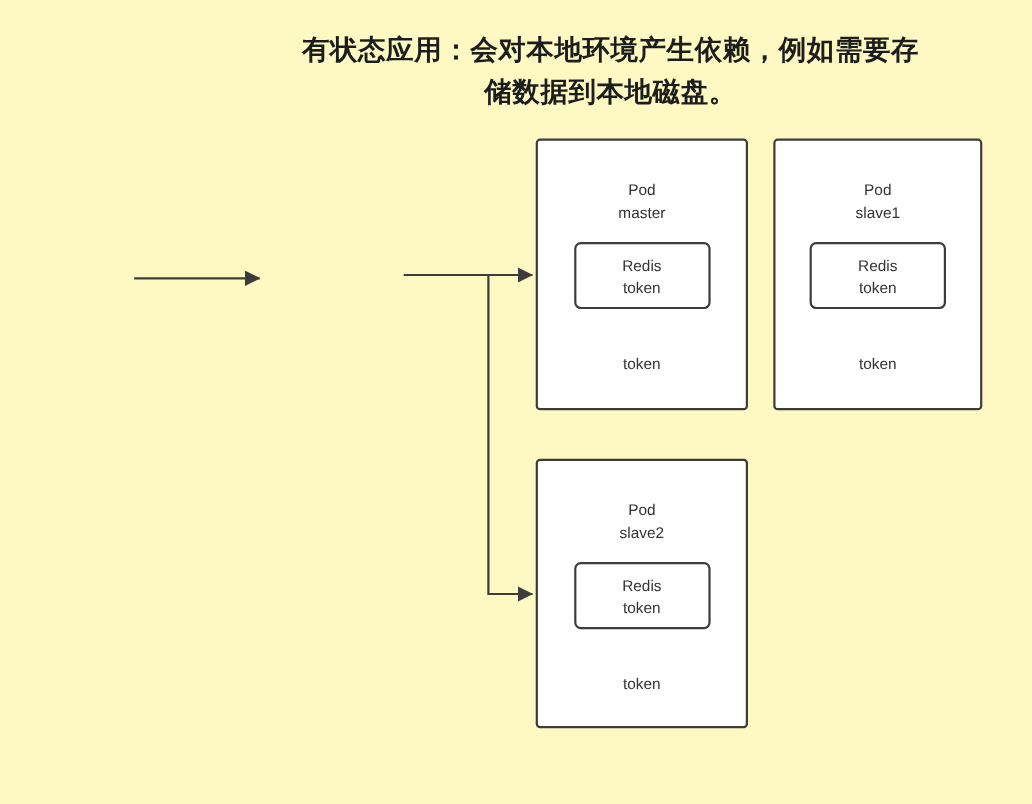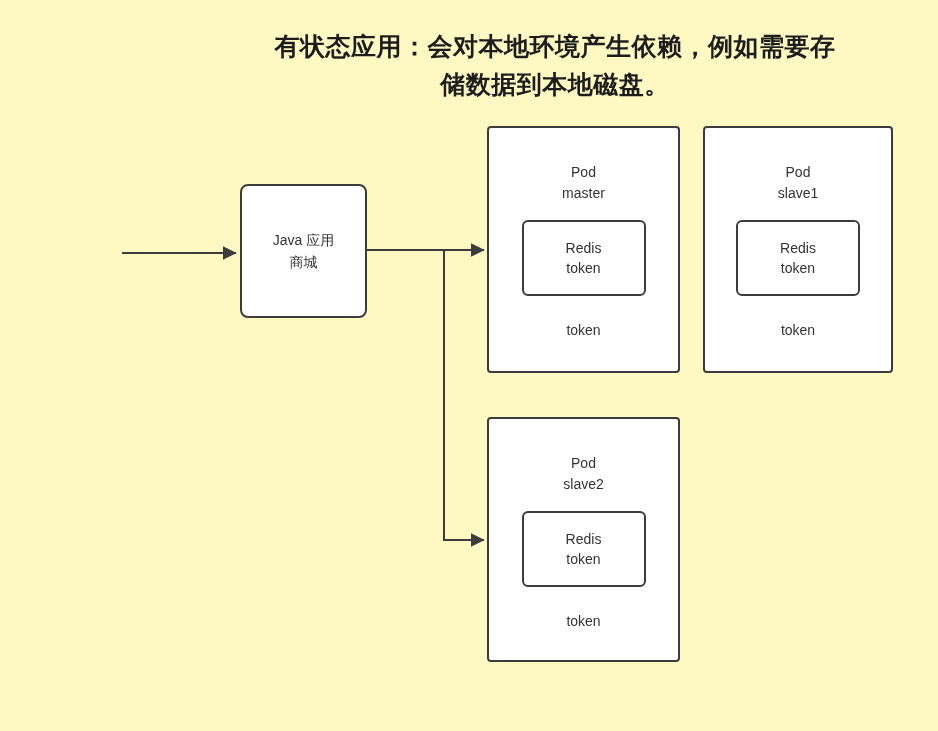--- a/index.html
+++ b/index.html
@@ -78,21 +78,21 @@
     font-size: 14px;
     line-height: 21px;
     white-space: pre-line;
     color: #333333;
   }
 
   .redis-box {
     position: absolute;
     top: 92px; left: 50%;
     transform: translateX(-50%);
-    width: 124px; height: 76px;
+    width: 124px; height: 61px;
     border: 2px solid #3c3c3c;
     border-radius: 6px;
     background: #ffffff;
     display: flex;
     align-items: center;
     justify-content: center;
     text-align: center;
     font-size: 14px;
     line-height: 20px;
     white-space: pre-line;
@@ -120,24 +120,20 @@
     </defs>
     <line x1="122" y1="253" x2="236" y2="253" stroke="#3c3c3c" stroke-width="2" marker-end="url(#arrow)"></line>
     <line x1="367" y1="250" x2="484" y2="250" stroke="#3c3c3c" stroke-width="2" marker-end="url(#arrow)"></line>
     <path d="M 444 250 L 444 540 L 484 540" fill="none" stroke="#3c3c3c" stroke-width="2" marker-end="url(#arrow)"></path>
   </svg>
 
   <div class="title">有状态应用：会对本地环境产生依赖，例如需要存
 储数据到本地磁盘。</div>
 
 
-  <div class="node java-box">
-    <span>Java 应用
-商城</span>
-  </div>
 
   <div class="pod" style="left:487px; top:126px; width:193px; height:247px;">
     <div class="pod-title">Pod
 master</div>
     <div class="redis-box">
       <span>Redis
 token</span>
     </div>
     <div class="pod-footer">token</div>
   </div>

